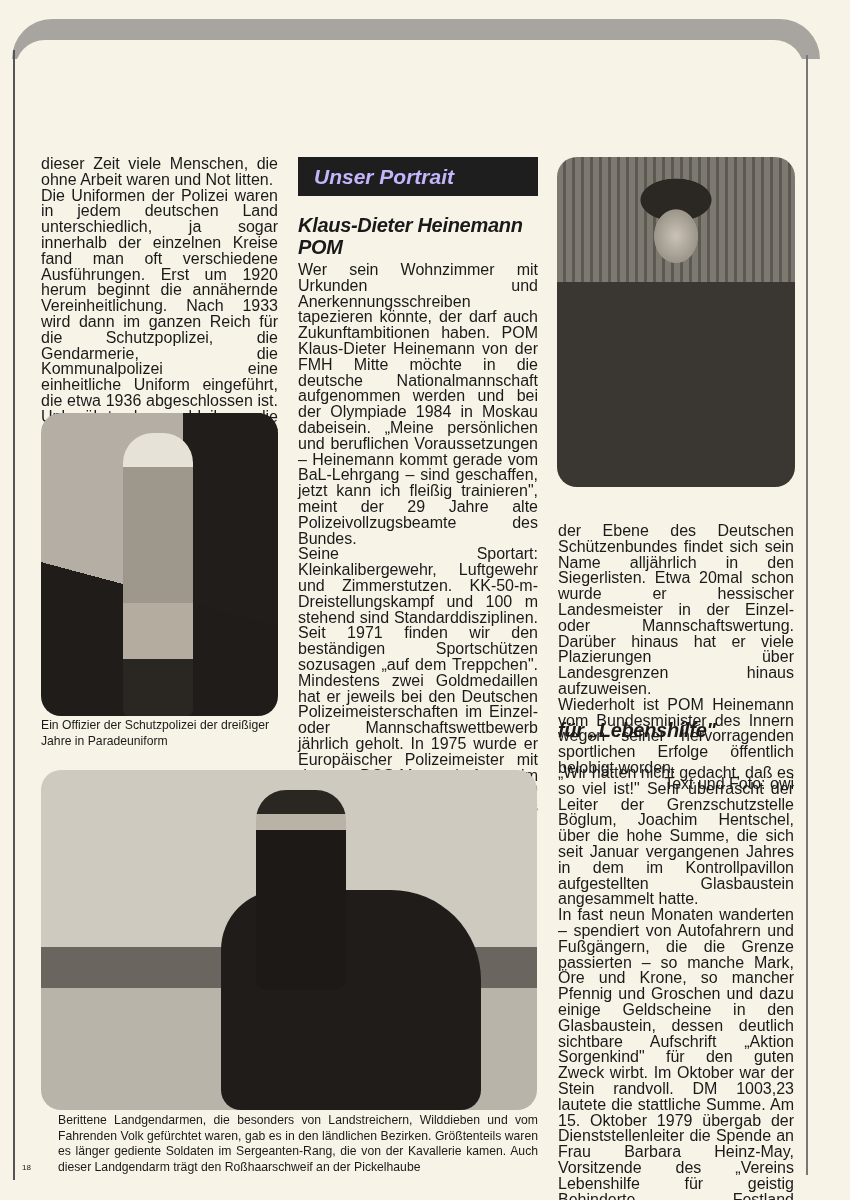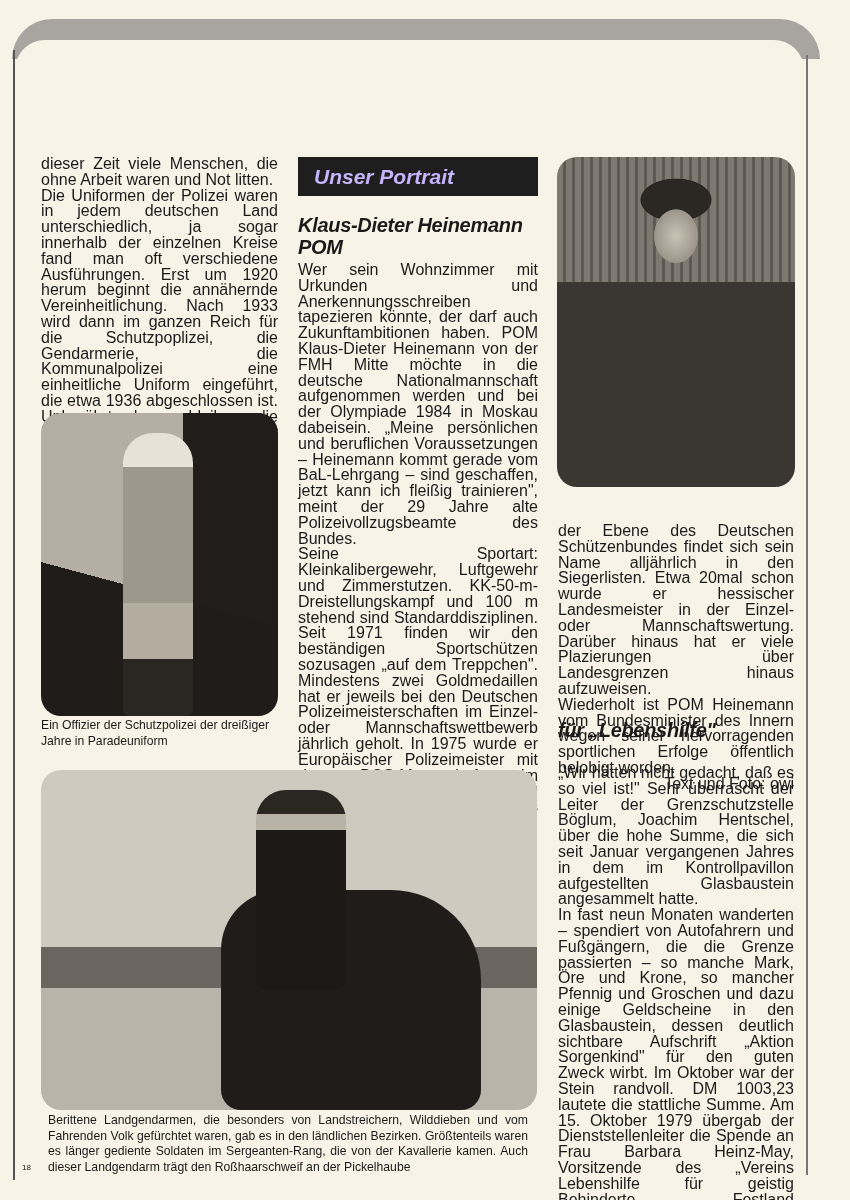--- a/index.html
+++ b/index.html
@@ -72,21 +72,21 @@
   }
   #photo-rider .rider {
     position:absolute; left:215px; top:20px; width:90px; height:200px;
     background:linear-gradient(180deg,#2a2622 0 12%, #b9b2a6 12% 20%, #1c1917 20%);
     border-radius:30px 30px 10px 10px;
   }
   .caption {
     position:absolute; font-size:12.2px; line-height:15.5px;
   }
   #cap1 { left:41px; top:718px; width:245px; }
-  #cap2 { left:48px; top:1113px; width:480px; text-align:justify; }
+  #cap2 { left:58px; top:1113px; width:480px; text-align:justify; }
   .page-num { position:absolute; left:22px; top:1163px; font-size:8px; font-weight:normal; }
   .byline { float:right; }
 </style>
 </head>
 <body>
 
 <div class="banner"></div>
 <div class="banner-inner"></div>
 <div class="left-rule"></div>
 <div class="right-rule"></div>

